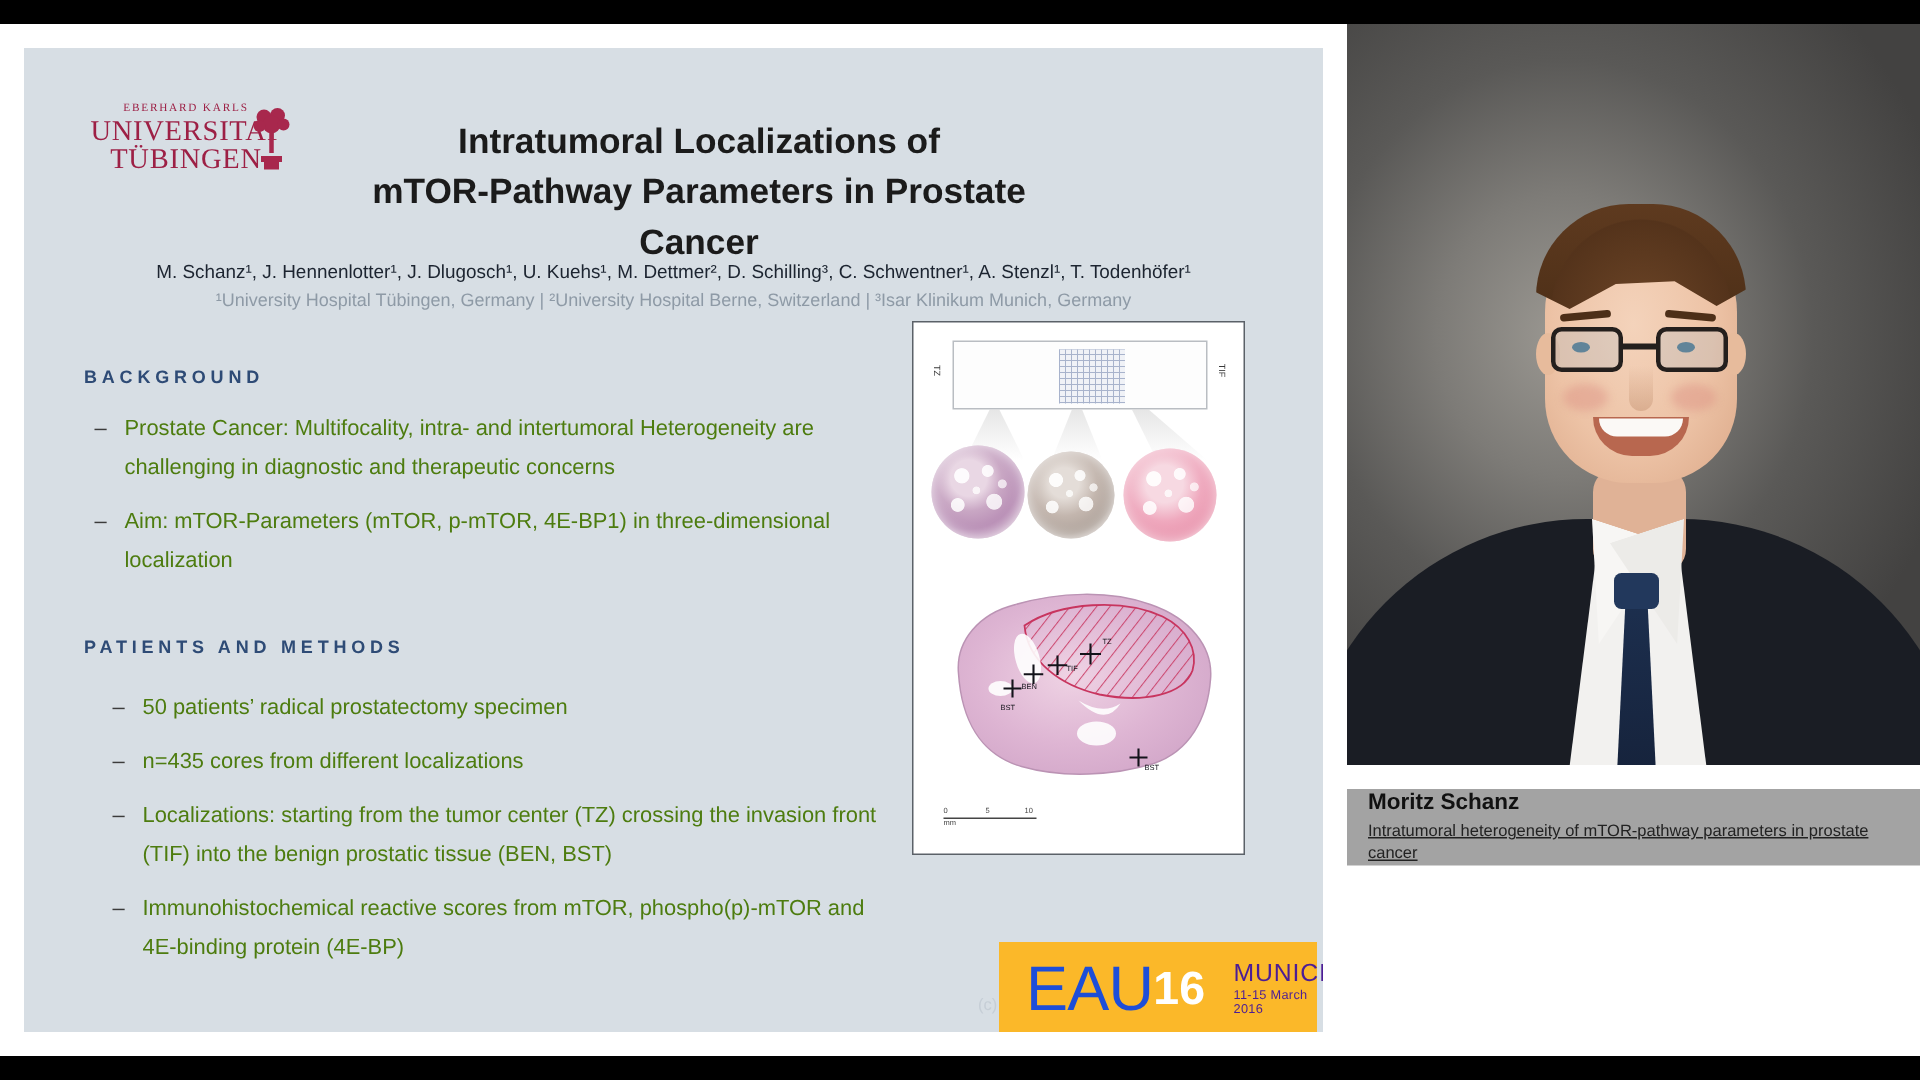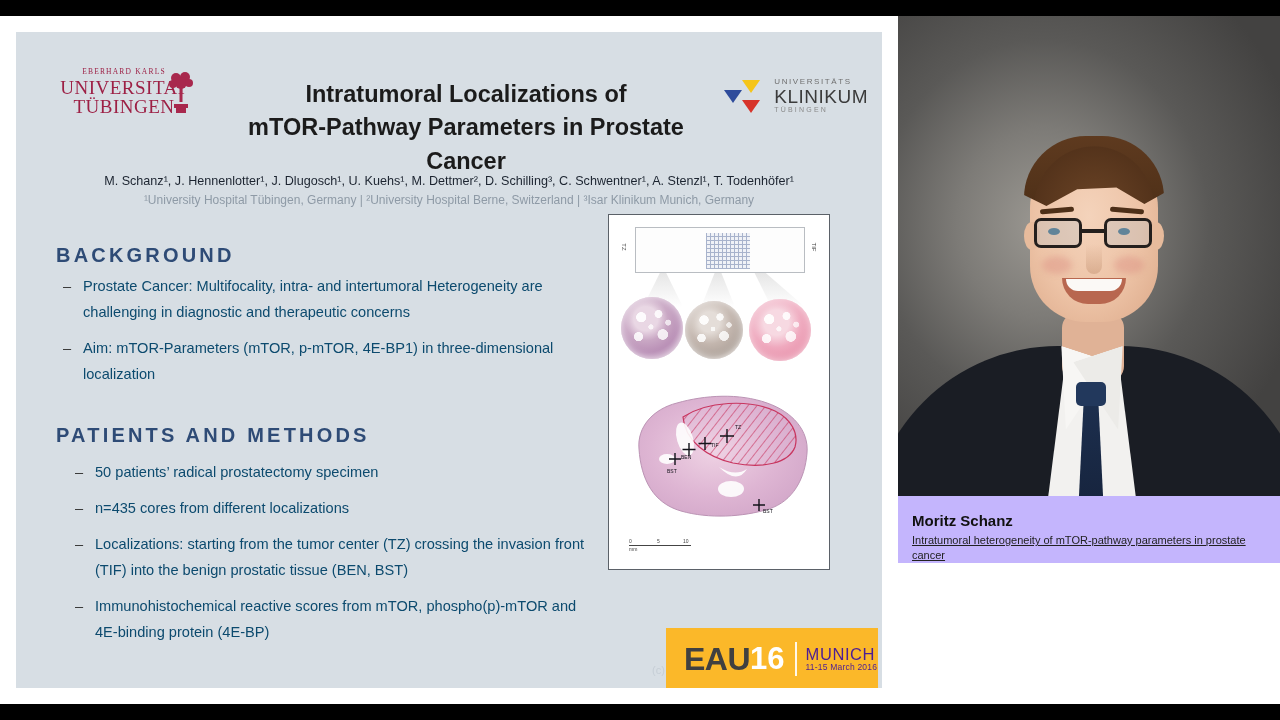--- a/index.html
+++ b/index.html
@@ -71,26 +71,26 @@
     color:#1c2430; font-size: 12.6px; line-height: 1.45;
   }
   .affil {
     position:absolute; left: 40px; top: 160px; width: 786px; text-align:center;
     color:#8e9aa6; font-size: 12px; line-height:1.45;
   }
 
   
   .sec-head {
     position:absolute; color:#2e4b76; font-weight:bold;
-    font-size:20px; letter-spacing: 3.2px;
+    font-size:12px; letter-spacing: 3.2px;
   }
   .bullets { position:absolute; width: 520px; }
   .bullet {
     position: relative; display:block;
-    color:#0c4a6e; font-size:14.6px; line-height: 1.78;
+    color:#4d7c0f; font-size:14.6px; line-height: 1.78;
     padding-left: 21px; margin-bottom: 10px;
   }
   .bullet::before {
     content: "–"; position:absolute; left: 1px; top: 0; color:#3b3b3b;
   }
 
   
   .figure {
     position:absolute; left: 592px; top: 182px; width: 222px; height: 356px;
     background:#ffffff; border: 1.5px solid #5b6168;
@@ -147,21 +147,21 @@
     position:absolute; left: 20px; top: 324px; width: 62px; color:#444; font-size:5px;
   }
   .scale-line { height:1px; background:#444; margin-top:2px; }
   .scale-ticks { position:relative; height:4px; }
 
   
   .eau {
     position:absolute; left: 650px; top: 596px; width: 212px; height: 62px;
     background:#fbb829; display:flex; align-items:center; padding-left: 18px;
   }
-  .eau-left { color:#404040; font-weight:bold; font-size: 32px; letter-spacing:-0.5px; }
+  .eau-left { color:#1d4ed8; font-weight:normal; font-size: 42px; letter-spacing:-0.5px; }
   .eau-16 { color:#ffffff; font-weight:bold; font-size: 31px; }
   .eau-div { width:2px; height:34px; background:#ffffff; margin: 0 9px 0 10px; opacity:.9; }
   .eau-right { color:#4c1d95; line-height:1.08; }
   .eau-right .m1 { display:block; font-size:16.5px; letter-spacing:0.6px; }
   .eau-right .m2 { display:block; font-size:8.5px; letter-spacing:0.2px; }
   .watermark {
     position:absolute; left: 636px; top: 632px; font-size: 11px; color: #c6ced6;
   }
 
   
@@ -232,22 +232,22 @@
             background: linear-gradient(to bottom, rgba(0,0,0,0), rgba(170,115,80,.30)); border-radius: 0 0 9px 9px; }
   .p-smile {
     position:absolute; left: 164px; top: 262px; width: 64px; height: 26px;
     background:#b8674f; border-radius: 0 0 34px 34px; overflow:hidden;
   }
   .p-teeth { position:absolute; left: 4px; top: 1px; width: 56px; height: 12px; background:#fbf9f6; border-radius: 0 0 22px 22px; }
   .p-cheek-l { position:absolute; left:144px; top:240px; width:30px; height:18px; background:rgba(214,130,120,.35); border-radius:50%; filter: blur(3px); }
   .p-cheek-r { position:absolute; left:216px; top:240px; width:30px; height:18px; background:rgba(214,130,120,.35); border-radius:50%; filter: blur(3px); }
 
   .caption {
-    position:absolute; left: 0; top: 480px; width: 382px; padding: 16px 14px 0 14px;
-    background:#c4b5fd;
+    position:absolute; left: 0; top: 510px; width: 382px; padding: 0 14px 0 14px;
+    background:#a3a3a3;
   }
   .caption-name { font-size: 15px; font-weight: bold; color:#111; margin-bottom: 4px; }
   .caption-sub { font-size: 11px; color:#222; line-height:1.35;text-decoration:underline; }
 </style>
 </head>
 <body>
 
 <div id="root">
 
   <div class="bar-top"></div>
@@ -267,32 +267,20 @@
             <circle cx="17" cy="7" r="5"></circle>
             <circle cx="13" cy="13" r="6"></circle>
           <circle cx="5" cy="14" r="4"></circle>
             <circle cx="21" cy="13" r="4"></circle>
           <rect x="11.5" y="16" width="3" height="16"></rect>
           <path d="M6 34 h14 v4 h-14 z"></path>
           <path d="M8 38 h10 v5 h-10 z"></path>
         </g>
       </svg>
 
-      <div class="klinikum-logo">
-        <svg class="klinikum-mark" viewBox="0 0 44 40">
-          <path d="M2 14 L20 14 L11 27 Z" fill="#2e4b9b"></path>
-          <path d="M20 4 L38 4 L29 17 Z" fill="#f5c518"></path>
-          <path d="M20 24 L38 24 L29 37 Z" fill="#d7342a"></path>
-        </svg>
-        <span class="klinikum-txt">
-          <span class="k1">UNIVERSITÄTS</span>
-          <span class="k2">KLINIKUM</span>
-          <span class="k3">TÜBINGEN</span>
-        </span>
-      </div>
 
       <div class="slide-title">
         <div>Intratumoral Localizations of</div>
         <div>mTOR-Pathway Parameters in Prostate Cancer</div>
       </div>
 
       <div class="authors">M. Schanz¹, J. Hennenlotter¹, J. Dlugosch¹, U. Kuehs¹, M. Dettmer², D. Schilling³, C. Schwentner¹, A. Stenzl¹, T. Todenhöfer¹</div>
       <div class="affil">¹University Hospital Tübingen, Germany  |  ²University Hospital Berne, Switzerland  |  ³Isar Klinikum Munich, Germany</div>
 
       <div class="sec-head" style="left:40px; top:212px;">BACKGROUND</div>

